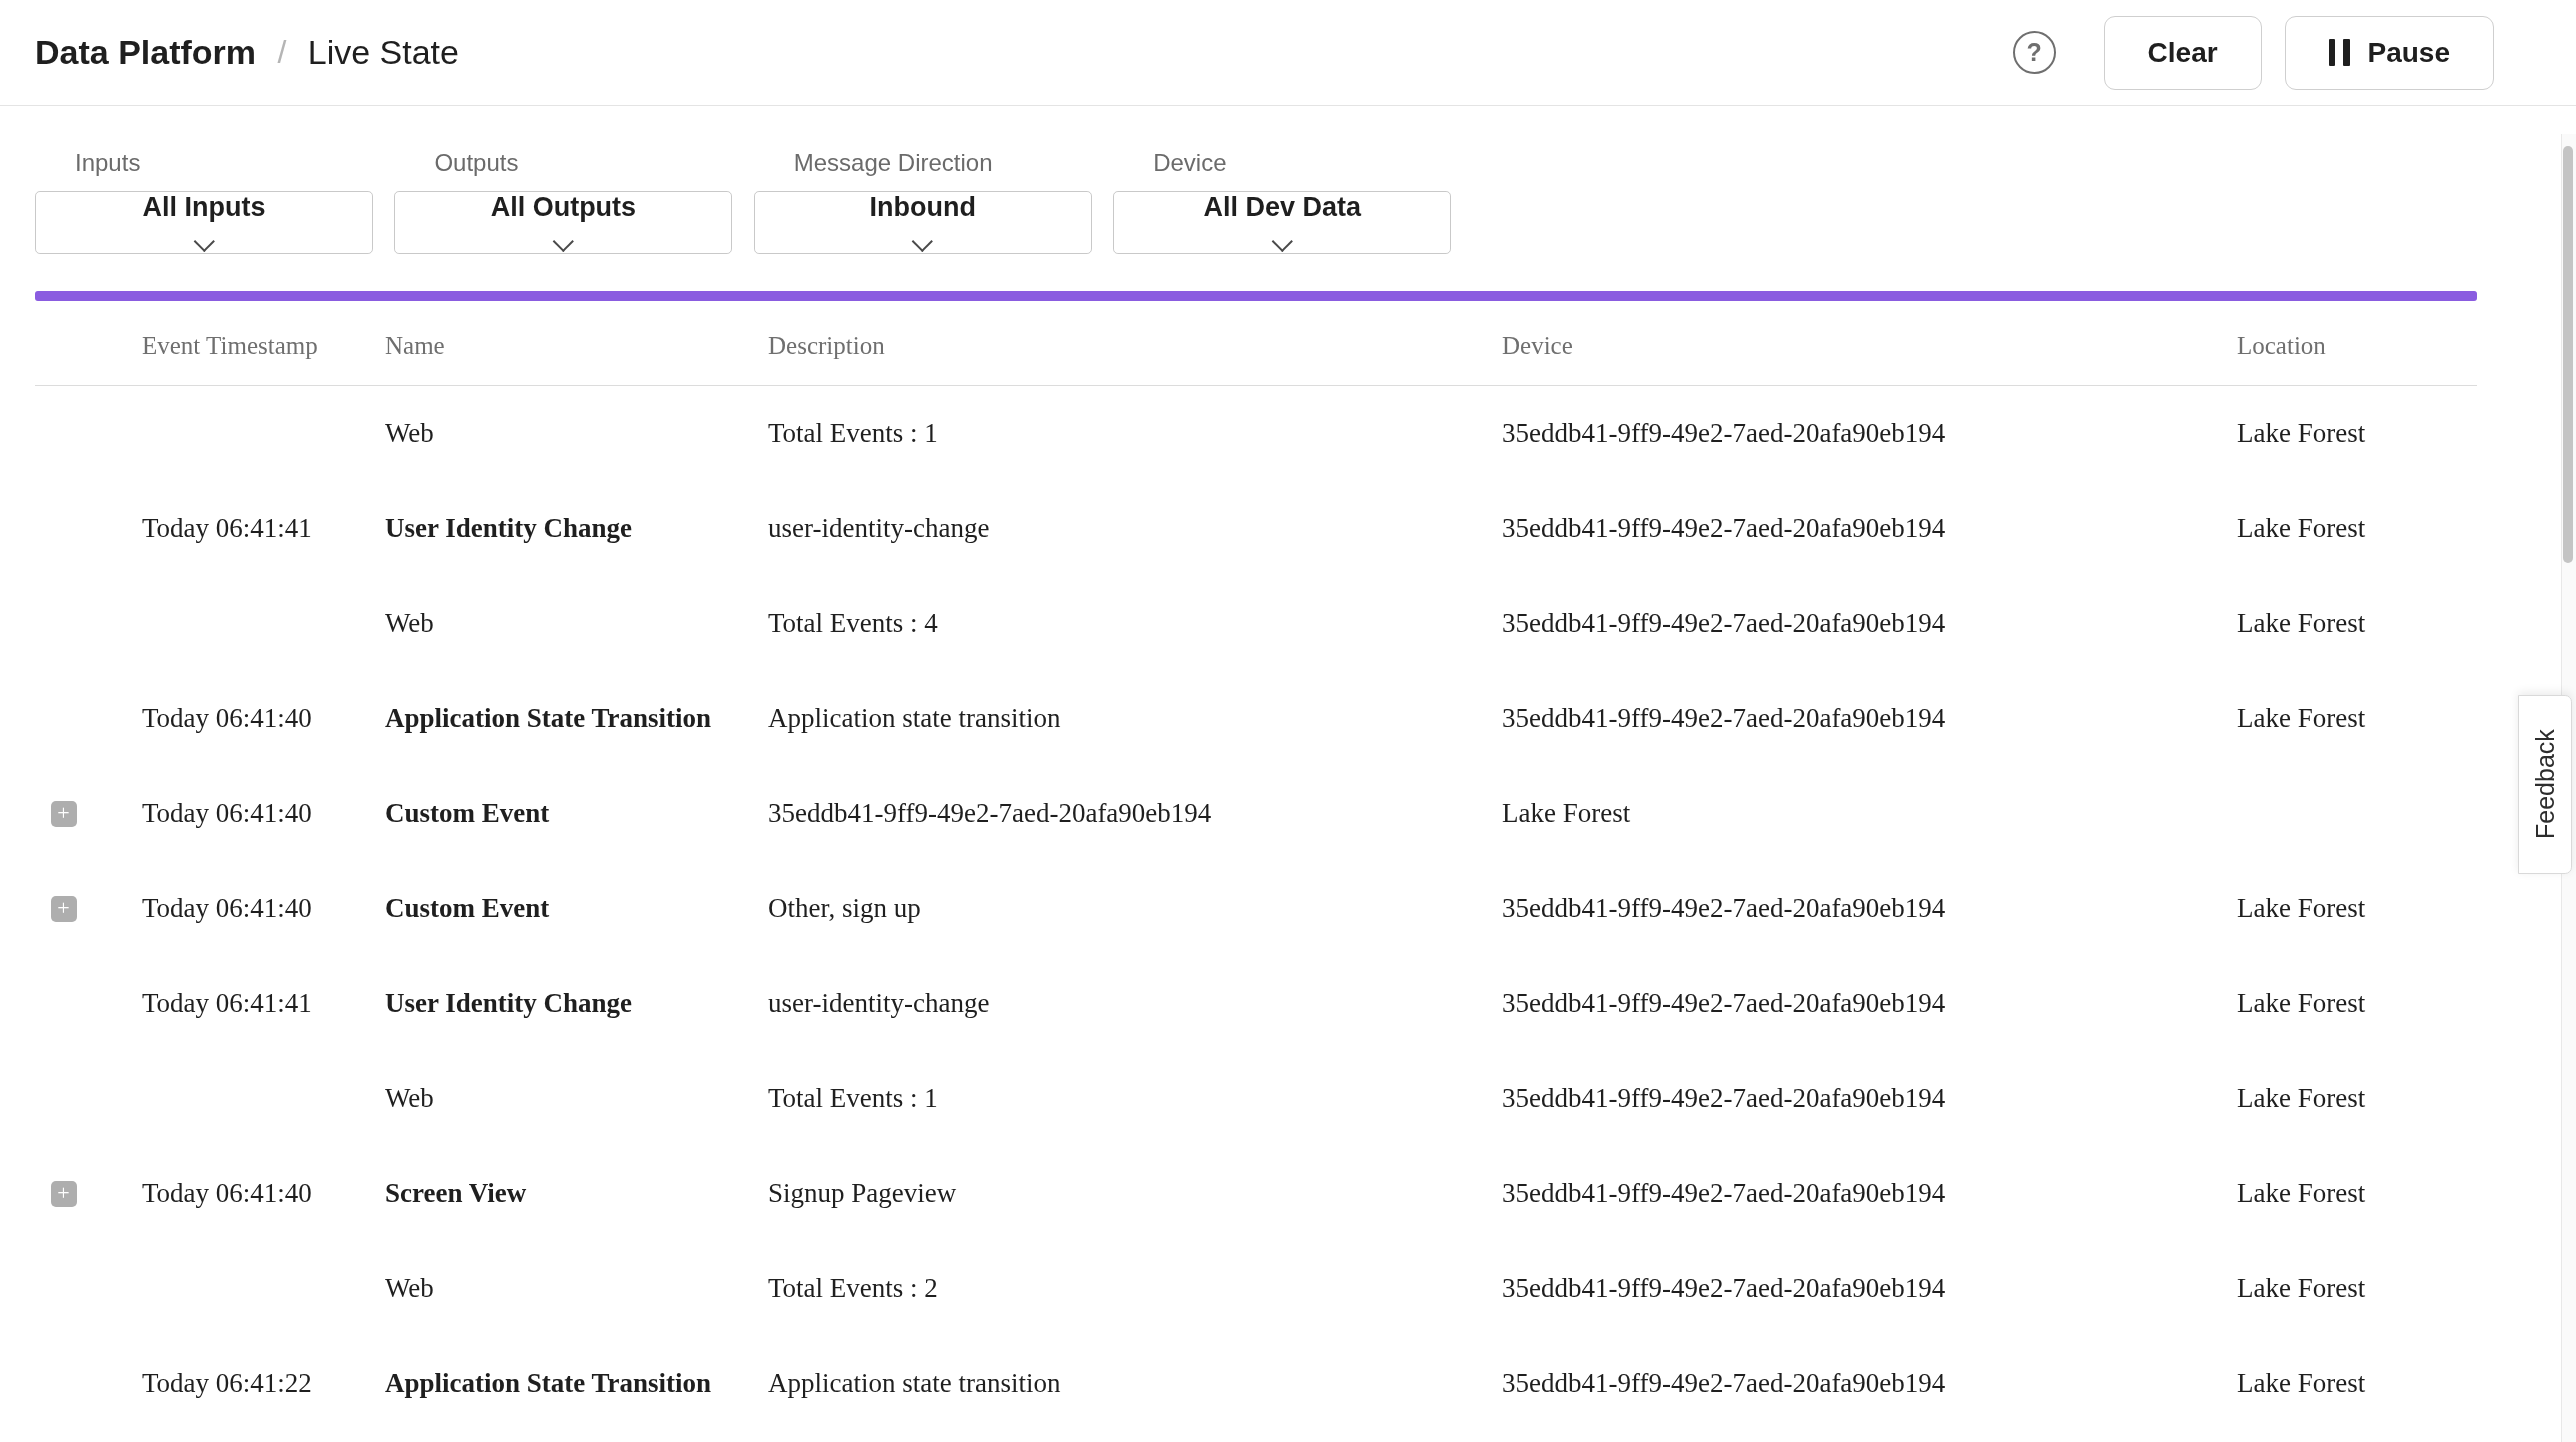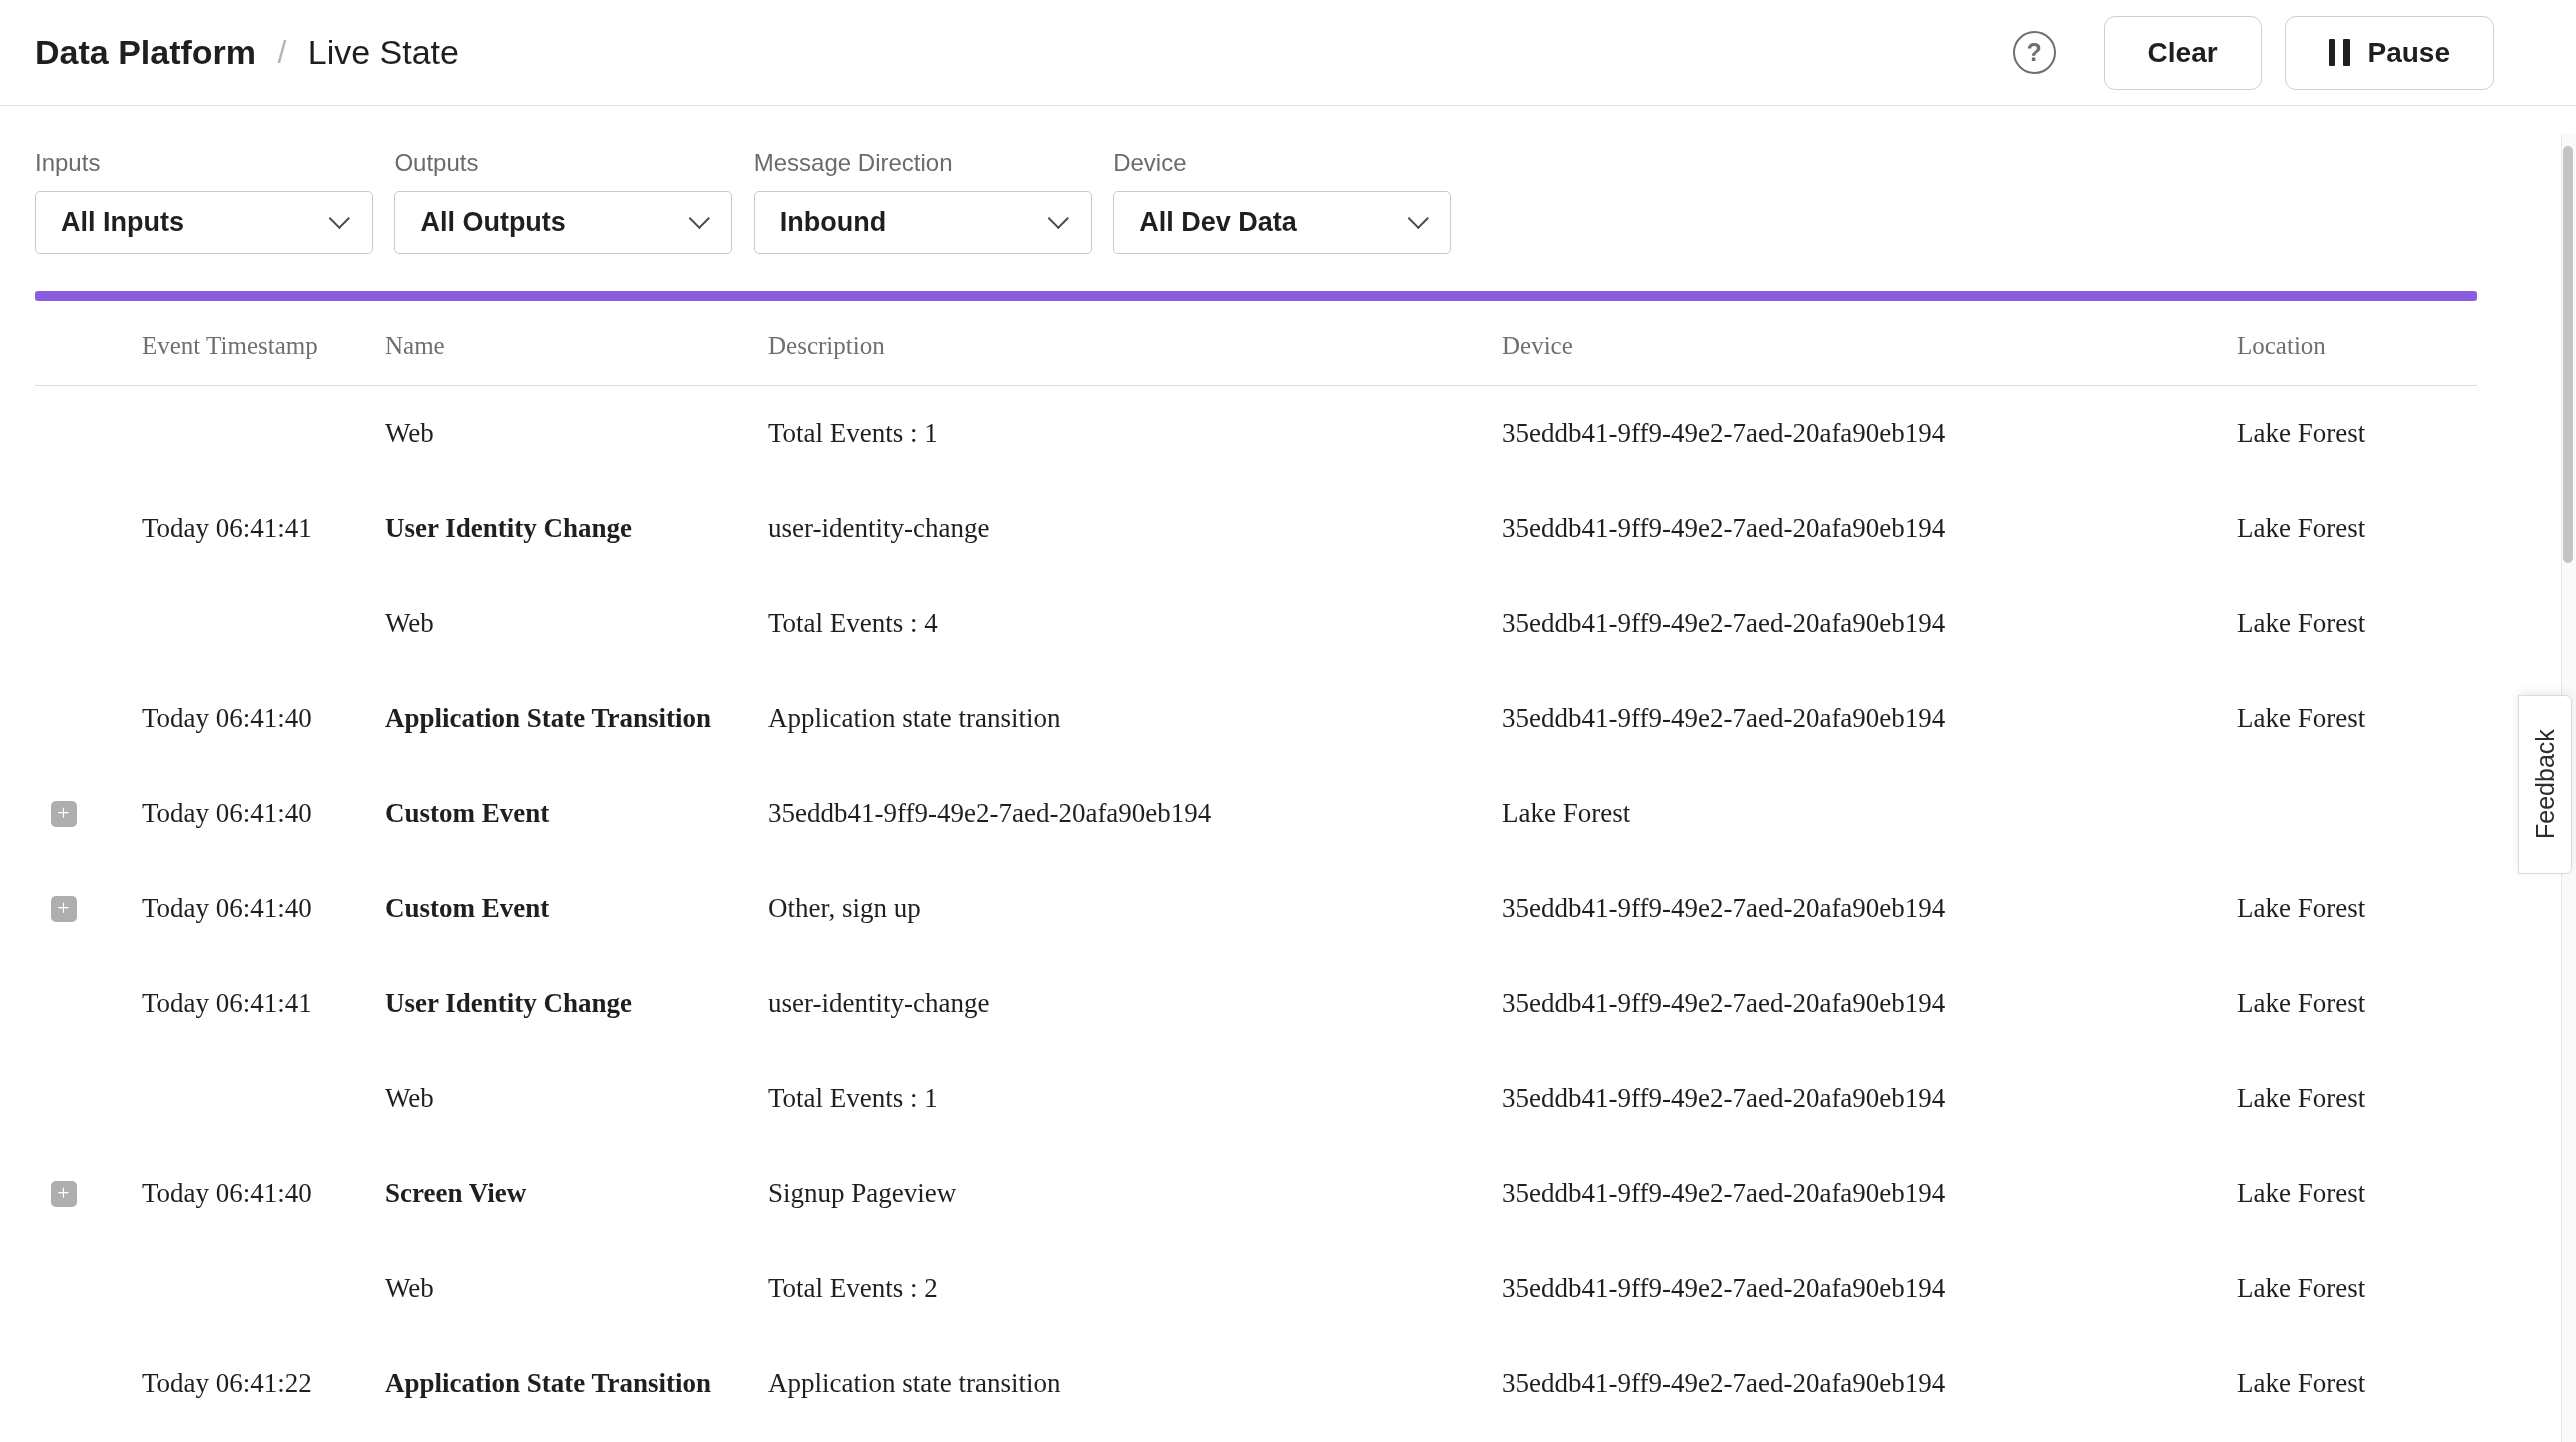--- a/index.html
+++ b/index.html
@@ -28,25 +28,25 @@
     height:74px; padding:0 43px; background:#fff; border:1px solid #cfcfcf;
     border-radius:11px; font-size:28px; font-weight:700; color:#1f1f1f;
     display:flex; align-items:center; gap:17.5px; cursor:pointer;
     font-family:"Liberation Sans", sans-serif;
   }
   .pause-bars { display:inline-flex; gap:7.8px; }
   .pause-bars span { display:block; width:6.8px; height:27px; background:#1f1f1f; border-radius:1px; }
 
   
   .filters { display:flex; gap:21.4px; padding:43px 35px 0 35px; }
-  .filter-label { font-size:24px; color:#6b6b6b; margin-bottom:13.6px; }
+  .filter-label { font-size:24px; color:#6b6b6b; margin-bottom:13.6px;margin-left:40px; }
   .dropdown {
     width:338px; height:63px; border:1px solid #c9c9c9; border-radius:4.9px;
     display:flex; align-items:center; justify-content:space-between;
-    padding:0 25px; cursor:pointer; background:#fff;
+    padding:0 25px; cursor:pointer; background:#fff;flex-direction:column;
   }
   .dropdown-value { font-size:27px; font-weight:700; }
   .chevron {
     width:14.6px; height:14.6px; border-right:2.9px solid #4a4a4a; border-bottom:2.9px solid #4a4a4a;
     transform:rotate(45deg) translate(-2.9px,-2.9px);
   }
 
   
   .stream-bar { height:10.7px; margin:37px 99px 0 35px; border-radius:2.9px; background:#8a5ce0; }
 

